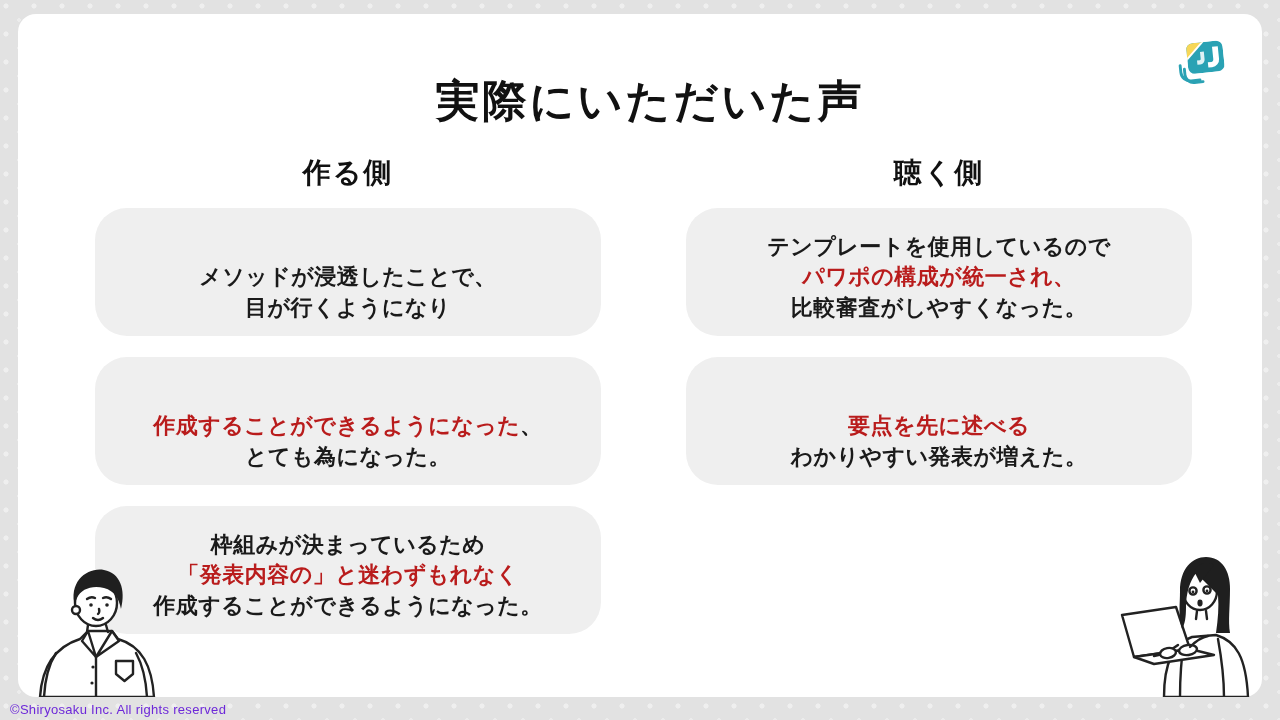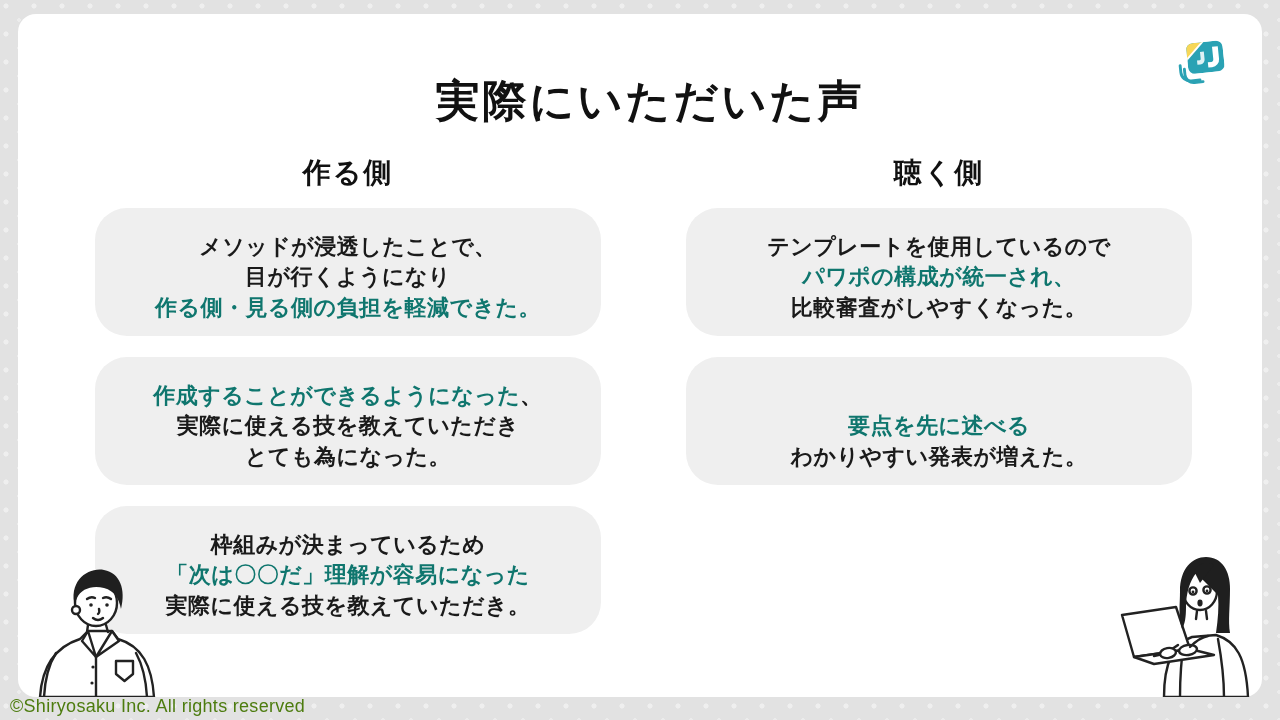--- a/index.html
+++ b/index.html
@@ -33,24 +33,24 @@
   }
   .card {
     background:#efefef; border-radius:32px; min-height:128px;
     display:flex; flex-direction:column; justify-content:flex-end; align-items:center;
     padding:12px 10px; margin-bottom:21px;
   }
   .card .line {
     font-size:22px; font-weight:700; line-height:1.4;
     color:#1a1a1a; text-align:center; letter-spacing:0.5px;
   }
-  .card .accent { color:#0f766e; }
+  .card .accent { color:#b91c1c; }
   .copyright {
     position:absolute; left:10px; bottom:3px; z-index:2;
-    font-size:18px; color:#4d7c0f; letter-spacing:0.3px;
+    font-size:13px; color:#6d28d9; letter-spacing:0.3px;
   }
   .illustration { position:absolute; z-index:5; }
   .illustration-man { left:30px; bottom:23px; width:132px; height:136px; }
   .illustration-woman { right:18px; bottom:23px; width:142px; height:148px; }
   svg .ln { fill:none; stroke:#222222; stroke-width:2.4; stroke-linecap:round; stroke-linejoin:round; }
   svg .fw { fill:#ffffff; stroke:#222222; stroke-width:2.4; stroke-linejoin:round; }
   svg .hair { fill:#1f1f1f; stroke:none; }
 </style>
 </head>
 <body>
@@ -79,31 +79,29 @@
   </div>
 
   <h1 class="title">実際にいただいた声</h1>
 
   <div class="columns">
       <div class="column">
         <div class="col-header">作る側</div>
         <div class="card">
           <div class="line"><span>メソッドが浸透したことで、</span></div>
           <div class="line"><span>目が行くようになり</span></div>
-          <div class="line"><span class="accent">作る側・見る側の負担を軽減できた。</span></div>
         </div>
         <div class="card">
           <div class="line"><span class="accent">作成することができるようになった</span><span>、</span></div>
-          <div class="line"><span>実際に使える技を教えていただき</span></div>
           <div class="line"><span>とても為になった。</span></div>
         </div>
         <div class="card">
           <div class="line"><span>枠組みが決まっているため</span></div>
-          <div class="line"><span class="accent">「次は〇〇だ」理解が容易になった</span></div>
-          <div class="line"><span>実際に使える技を教えていただき。</span></div>
+          <div class="line"><span class="accent">「発表内容の」と迷わずもれなく</span></div>
+          <div class="line"><span>作成することができるようになった。</span></div>
         </div>
       </div>
       <div class="column">
         <div class="col-header">聴く側</div>
         <div class="card">
           <div class="line"><span>テンプレートを使用しているので</span></div>
           <div class="line"><span class="accent">パワポの構成が統一され、</span></div>
           <div class="line"><span>比較審査がしやすくなった。</span></div>
         </div>
         <div class="card">

